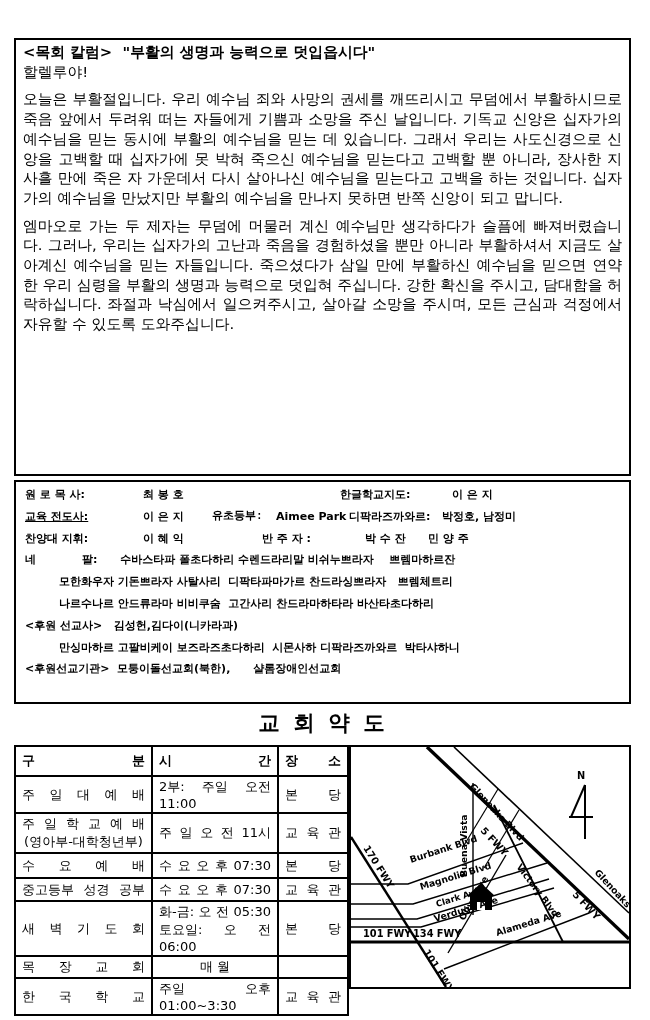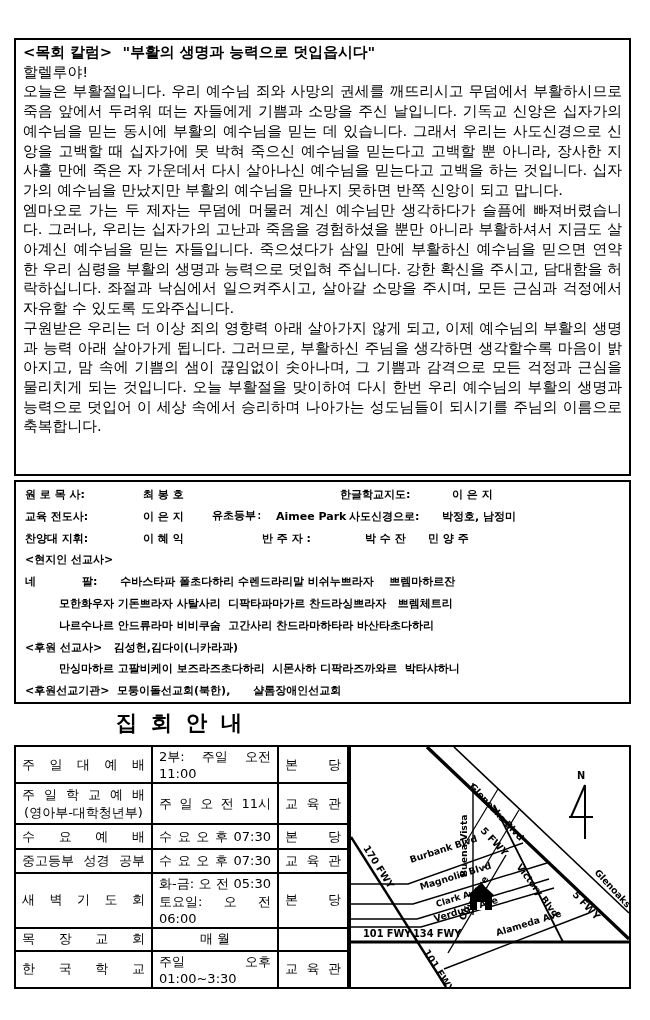--- a/index.html
+++ b/index.html
@@ -7,29 +7,29 @@
   body {
     width:650px; height:1020px; position:relative;
     font-family:"DejaVu Sans", sans-serif; color:#000;
   }
   .box { position:absolute; border:2px solid #000; background:#fff; }
 
   
   #box1 { left:14px; top:38px; width:617px; height:438px; padding:2px 7px;
           font-size:14.8px; line-height:19.7px; }
   #box1 .title { font-weight:bold; white-space:pre-wrap; }
-  #box1 p { text-align:justify; word-break:break-all; }
+  #box1 p { text-align:justify; word-break:break-all;margin-top:8px; }
 
   
   #box2 { left:14px; top:480px; width:617px; height:224px; padding:2px 9px;
           font-size:11px; line-height:21.8px; font-weight:bold; }
   .srow { display:flex; }
   .srow span { display:inline-block; white-space:pre; }
   .c1 { width:118px; } .c2 { width:197px; } .c3 { width:112px; }
-  .d1 { width:118px; } .d2 { width:69px; } .d3 { width:64px;font-family:Liberation Mono, monospace; } .d4 { width:73px; } .d5 { width:93px; }
+  .d1 { width:118px;text-decoration:underline; } .d2 { width:69px; } .d3 { width:64px;font-family:Liberation Mono, monospace; } .d4 { width:73px; } .d5 { width:93px; }
   .e1 { width:118px; } .e2 { width:119px; } .e3 { width:103px; } .e4 { width:63px; }
   .pre { white-space:pre-wrap; }
   .indent { padding-left:34px; }
 
   
   #headings { position:absolute; left:14px; top:708px; width:618px; display:flex; }
   #headings .hL { width:333px; text-align:center; }
   #headings .hR { flex:1; text-align:center; }
   .big-head { font-size:21.5px; font-weight:bold; letter-spacing:3px; }
 
@@ -50,66 +50,69 @@
   svg .rd { stroke:#000; fill:none; }
 </style>
 </head>
 <body>
 
 <div id="box1" class="box">
   <div class="title">&lt;목회 칼럼&gt;  "부활의 생명과 능력으로 덧입읍시다"</div>
   <div>할렐루야!</div>
   <p>오늘은 부활절입니다. 우리 예수님 죄와 사망의 권세를 깨뜨리시고 무덤에서 부활하시므로 죽음 앞에서 두려워 떠는 자들에게 기쁨과 소망을 주신 날입니다. 기독교 신앙은 십자가의 예수님을 믿는 동시에 부활의 예수님을 믿는 데 있습니다. 그래서 우리는 사도신경으로 신앙을 고백할 때 십자가에 못 박혀 죽으신 예수님을 믿는다고 고백할 뿐 아니라, 장사한 지 사흘 만에 죽은 자 가운데서 다시 살아나신 예수님을 믿는다고 고백을 하는 것입니다. 십자가의 예수님을 만났지만 부활의 예수님을 만나지 못하면 반쪽 신앙이 되고 맙니다.</p>
   <p>엠마오로 가는 두 제자는 무덤에 머물러 계신 예수님만 생각하다가 슬픔에 빠져버렸습니다. 그러나, 우리는 십자가의 고난과 죽음을 경험하셨을 뿐만 아니라 부활하셔서 지금도 살아계신 예수님을 믿는 자들입니다. 죽으셨다가 삼일 만에 부활하신 예수님을 믿으면 연약한 우리 심령을 부활의 생명과 능력으로 덧입혀 주십니다. 강한 확신을 주시고, 담대함을 허락하십니다. 좌절과 낙심에서 일으켜주시고, 살아갈 소망을 주시며, 모든 근심과 걱정에서 자유할 수 있도록 도와주십니다.</p>
-  <p>구원받은 우리는 더 이상 죄의 영향력 아래 살아가지 않게 되고, 이제 예수님의 부활의 생명과 능력 아래 살아가게 됩니다. 그러므로, 부활하신 주님을 생각하면 생각할수록 마음이 밝아지고, 맘 속에 기쁨의 샘이 끊임없이 솟아나며, 그 기쁨과 감격으로 모든 걱정과 근심을 물리치게 되는 것입니다. 오늘 부활절을 맞이하여 다시 한번 우리 예수님의 부활의 생명과 능력으로 덧입어 이 세상 속에서 승리하며 나아가는 성도님들이 되시기를 주님의 이름으로 축복합니다.</p>
 </div>
 
 <div id="box2" class="box">
   <div class="srow">
     <span class="c1">원 로 목 사:</span>
     <span class="c2">최 봉 호</span>
     <span class="c3">한글학교지도:</span>
     <span>이 은 지</span>
   </div>
   <div class="srow">
     <span class="d1">교육 전도사:</span>
     <span class="d2">이 은 지</span>
     <span class="d3">유초등부:</span>
     <span class="d4">Aimee Park</span>
-    <span class="d5">사도신경으로:</span>
+    <span class="d5">디팍라즈까와르:</span>
     <span>박정호, 남정미</span>
   </div>
   <div class="srow">
     <span class="e1">찬양대 지휘:</span>
     <span class="e2">이 혜 익</span>
     <span class="e3">반 주 자 :</span>
     <span class="e4">박 수 잔</span>
     <span>민 양 주</span>
   </div>
-  <div class="pre">&lt;현지인 선교사&gt;</div>
   <div class="pre">네            팔:      수바스타파 폴초다하리 수렌드라리말 비쉬누쁘라자    쁘렘마하르잔</div>
   <div class="pre indent">모한화우자 기돈쁘라자 사탈사리  디팍타파마가르 찬드라싱쁘라자   쁘렘체트리</div>
   <div class="pre indent">나르수나르 안드류라마 비비쿠숨  고간사리 찬드라마하타라 바산타초다하리</div>
   <div class="pre">&lt;후원 선교사&gt;   김성헌,김다이(니카라과)</div>
   <div class="pre indent">만싱마하르 고팔비케이 보즈라즈초다하리  시몬사하 디팍라즈까와르  박타샤하니</div>
   <div class="pre">&lt;후원선교기관&gt;  모퉁이돌선교회(북한),      샬롬장애인선교회</div>
 </div>
 
 <div id="headings">
-  <div class="hL big-head">집 회  안 내</div>
+  <div class="hR big-head">교 회 약 도</div>
 </div>
 
 <div id="sched">
   <table>
     <colgroup>
         <col style="width:137px">
         <col style="width:126px">
         <col style="width:70px">
       </colgroup>
     <tbody>
+        <tr class="hrow" style="height:30px">
+      <td class="sp">구 분</td>
+      <td class="sp">시 간</td>
+      <td class="sp">장 소</td>
+    </tr>
     <tr style="height:32px">
       <td class="sp">주 일 대 예 배</td>
       <td class="sp">2부: 주일 오전 11:00</td>
       <td class="sp">본 당</td>
     </tr>
     <tr style="height:40px">
       <td>
         <div class="sp">주 일 학 교 예 배</div>
         <div class="ctr">(영아부-대학청년부)</div>
       </td>

